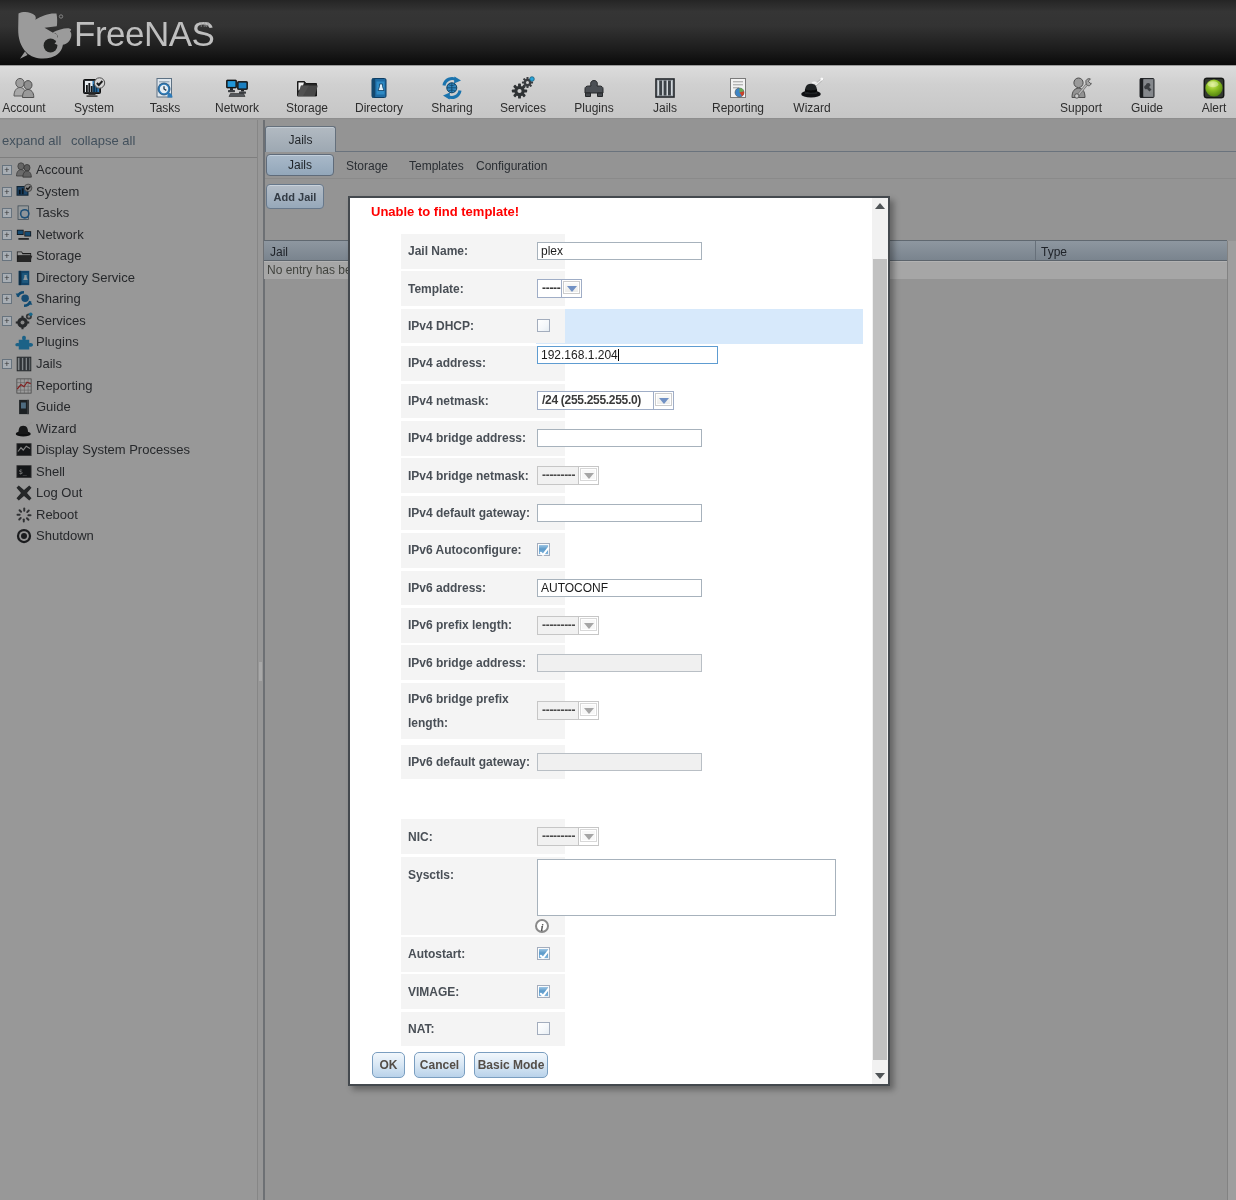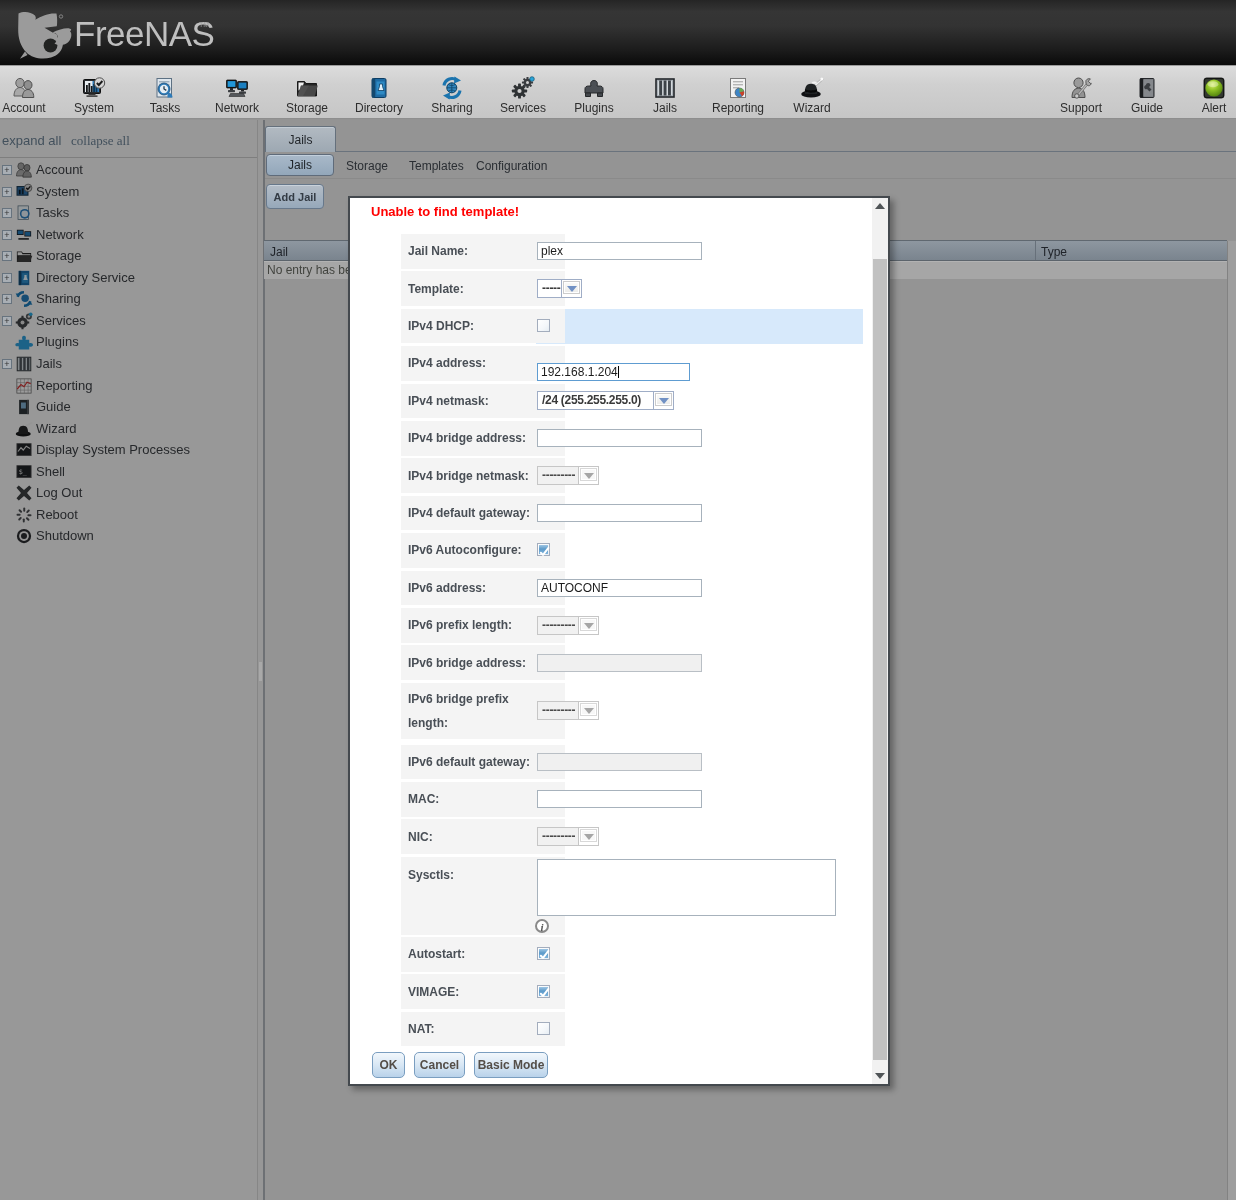--- a/index.html
+++ b/index.html
@@ -300,21 +300,21 @@
 <rect x="2" y="2" width="20" height="20" rx="2.5" fill="#202421" stroke="#000" stroke-width="0.8"></rect>
 <rect x="3" y="3" width="18" height="18" rx="2" fill="#33382f"></rect>
 <circle cx="12" cy="12" r="8.6" fill="url(#orb)"></circle>
 <ellipse cx="11" cy="8.2" rx="5.4" ry="3" fill="#ffffff" opacity="0.35"></ellipse>
 </svg>
     <div class="tlb">Alert</div>
   </div>
 
 <div class="abs" id="side">
   <div class="slink" style="left:2px; top:13px;">expand all</div>
-  <div class="slink" style="left:71px; top:13px;font-family:Liberation Serif, serif;">collapse all</div>
+  <div class="slink" style="left:71px; top:13px;">collapse all</div>
   <div id="sidesep"></div>
 <div class="trow" style="top:40.0px">
       <div class="texp">+</div>
       <div class="ticon"><svg width="18" height="18" viewBox="0 0 24 24">
           <ellipse cx="8" cy="7" rx="4.2" ry="4.6" fill="#656565" stroke="#3a3a3a"></ellipse>
           <path d="M2 20 C2 14 5 11.5 8 11.5 C11 11.5 14 14 14 20 Z" fill="#6b6b6b" stroke="#3a3a3a"></path>
           <ellipse cx="16" cy="9" rx="4" ry="4.4" fill="#5b5b5b" stroke="#323232"></ellipse>
           <path d="M10.5 21.5 C10.5 16 13 13.5 16 13.5 C19 13.5 21.8 16 21.8 21.5 Z" fill="#616161" stroke="#323232"></path>
         </svg></div>
       <div class="tlabel">Account</div>
@@ -518,21 +518,21 @@
 <div class="frow" style="top:110.8px; height:34.5px">
       <div class="flabel">
         <span style="">IPv4 DHCP:</span>
       </div>
       <div class="fin cb " style="top:10.2px"></div>
     </div>
 <div class="frow" style="top:148.2px; height:34.5px">
       <div class="flabel">
         <span style="">IPv4 address:</span>
       </div>
-      <div class="fin ti" style="top:17px; width:153px; border-color:#5e9cd1;">192.168.1.204<span style="display:inline-block;width:1px;height:12px;background:#000;vertical-align:-2px;"></span></div>
+      <div class="fin ti" style="top:0; width:181px; border-color:#5e9cd1;">192.168.1.204<span style="display:inline-block;width:1px;height:12px;background:#000;vertical-align:-2px;"></span></div>
     </div>
 <div class="frow" style="top:185.6px; height:34.5px">
       <div class="flabel">
         <span style="">IPv4 netmask:</span>
       </div>
       <div class="fin combo " style="top:7.8px">
         <div class="ctext" style="width:116px">/24 (255.255.255.0)</div>
         <div class="cbtn"></div>
       </div>
     </div>
@@ -594,26 +594,20 @@
       <div class="fin combo dis" style="top:18.5px">
         <div class="ctext" style="width:41px">---------</div>
         <div class="cbtn"></div>
       </div>
     </div>
 <div class="frow" style="top:546.6px; height:34.5px">
       <div class="flabel">
         <span style="">IPv6 default gateway:</span>
       </div>
       <div class="fin ti ti-dis" style="top:8.2px; width:165px; "></div>
-    </div>
-<div class="frow" style="top:584.0px; height:34.5px">
-      <div class="flabel">
-        <span style="">MAC:</span>
-      </div>
-      <div class="fin ti" style="top:8.2px; width:165px; "></div>
     </div>
 <div class="frow" style="top:621.4px; height:34.5px">
       <div class="flabel">
         <span style="">NIC:</span>
       </div>
       <div class="fin combo dis" style="top:7.8px">
         <div class="ctext" style="width:41px">---------</div>
         <div class="cbtn"></div>
       </div>
     </div>

